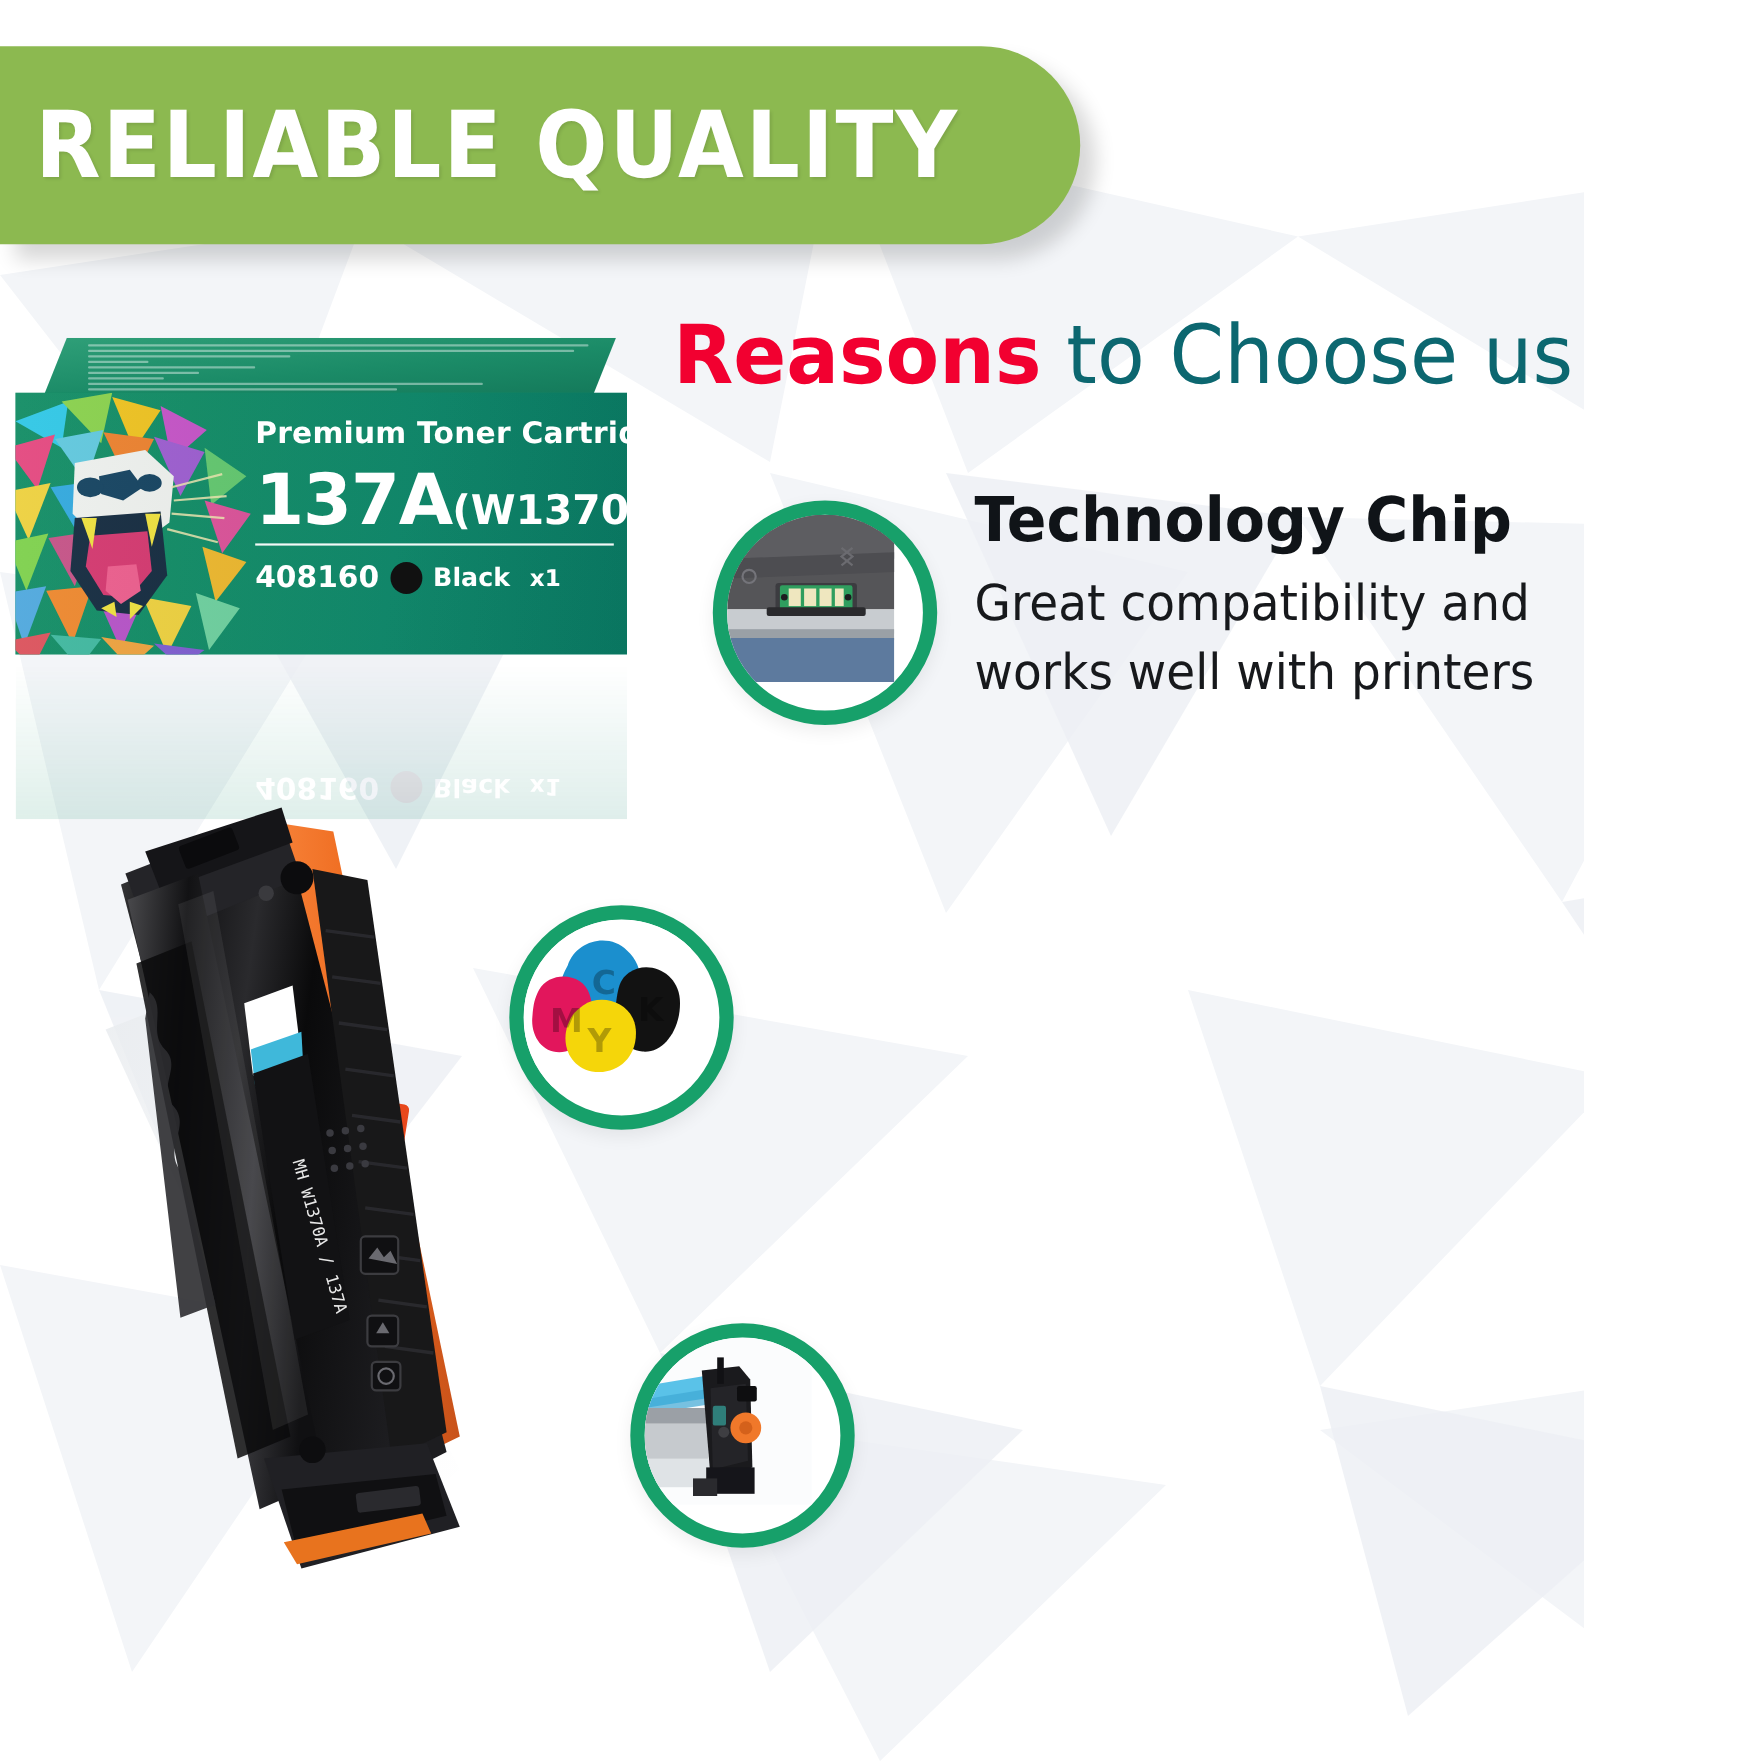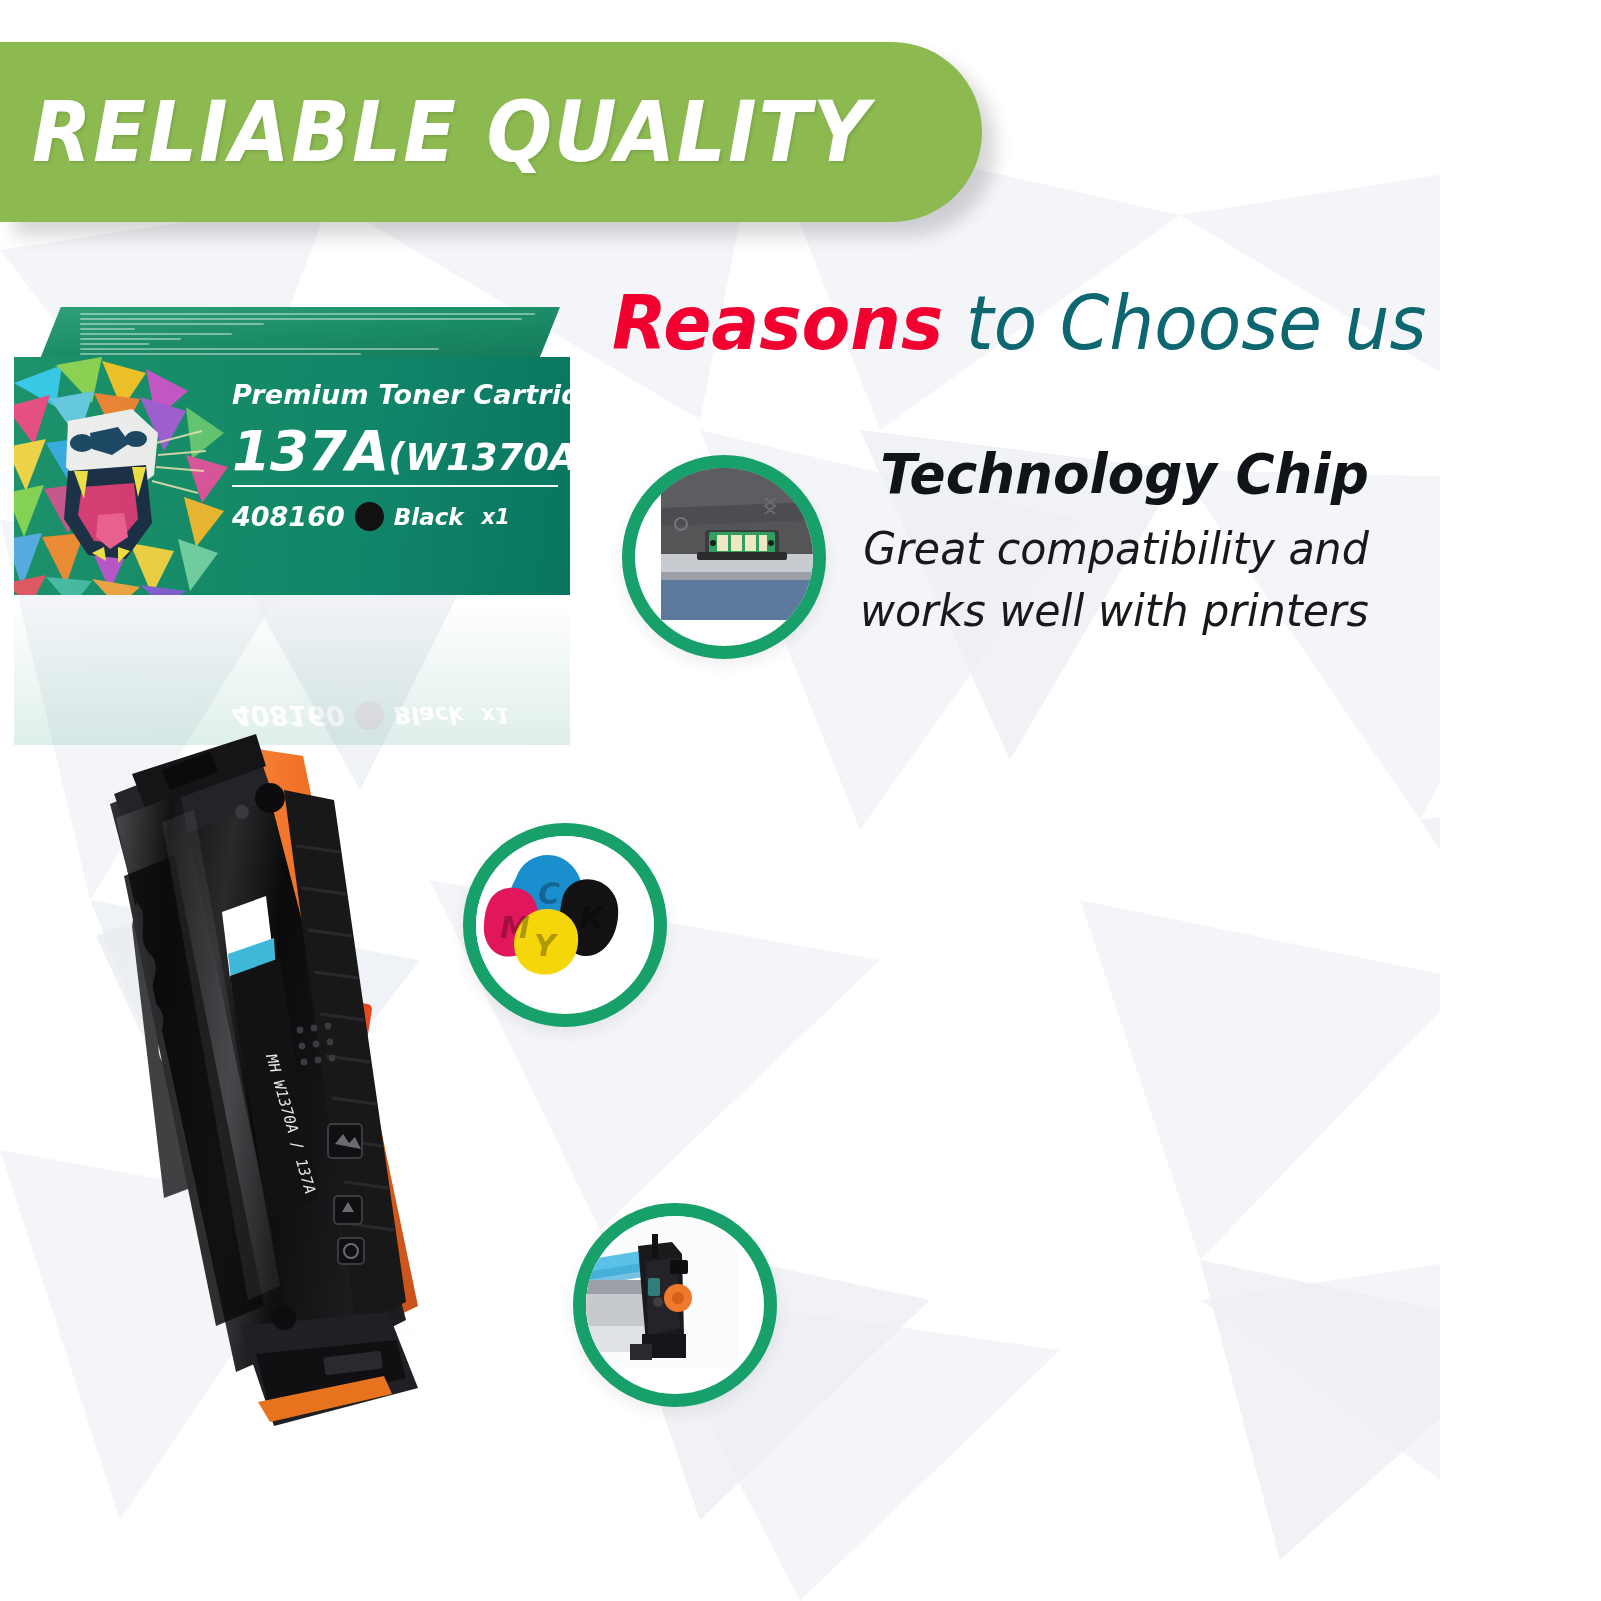--- a/index.html
+++ b/index.html
@@ -9,21 +9,20 @@
   }
   body {
     font-family: "Liberation Sans", sans-serif;
   }
   #page {
     position: relative;
     width: 1440px;
     height: 1601px;
     overflow: hidden;
     background: #ffffff;
-    font-style: italic;
   }
 
   
   .bg-poly {
     position: absolute;
     inset: 0;
     width: 1601px;
     height: 1601px;
     pointer-events: none;
   }
@@ -146,21 +145,21 @@
     letter-spacing: .2px;
     white-space: nowrap;
   }
   .carton-model {
     margin-top: 8px;
     white-space: nowrap;
     font-family: "DejaVu Sans", sans-serif;
   }
   .carton-model .m-main {
     font-weight: bold;
-    font-size: 56px;
+    font-size: 64px;
     letter-spacing: -1px;
   }
   .carton-model .m-sub {
     font-weight: bold;
     font-size: 37px;
   }
   .carton-rule {
     margin-top: 2px;
     height: 2px;
     width: 326px;
@@ -248,21 +247,21 @@
     font-family: "DejaVu Sans", sans-serif;
     font-size: 45px;
     color: #17191c;
     line-height: 1.38;
     white-space: nowrap;
     transform: scaleX(0.95);
     transform-origin: left top;
   }
 
   
-  #feature-1 { left: 622px; top: 455px; width: 900px; height: 220px; text-align: right; }
+  #feature-1 { left: 648px; top: 455px; width: 900px; height: 220px; }
   #feature-1 .circle { left: 0; top: 0; width: 178px; height: 178px; }
   #feature-1 .f-text { left: 238px; top: -10px; }
 
   
   #feature-2 { left: 463px; top: 823px; width: 1060px; height: 220px; }
   #feature-2 .circle { left: 0; top: 0; width: 178px; height: 178px; }
   #feature-2 .f-text { left: 278px; top: -12px; }
 
   
   #feature-3 { left: 573px; top: 1203px; width: 1030px; height: 220px; }

